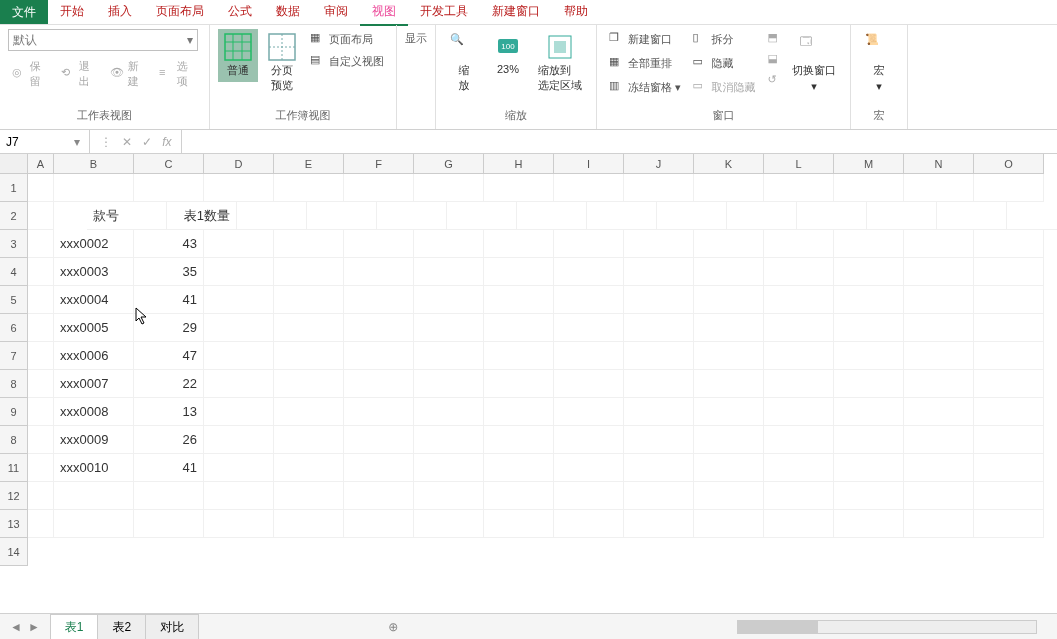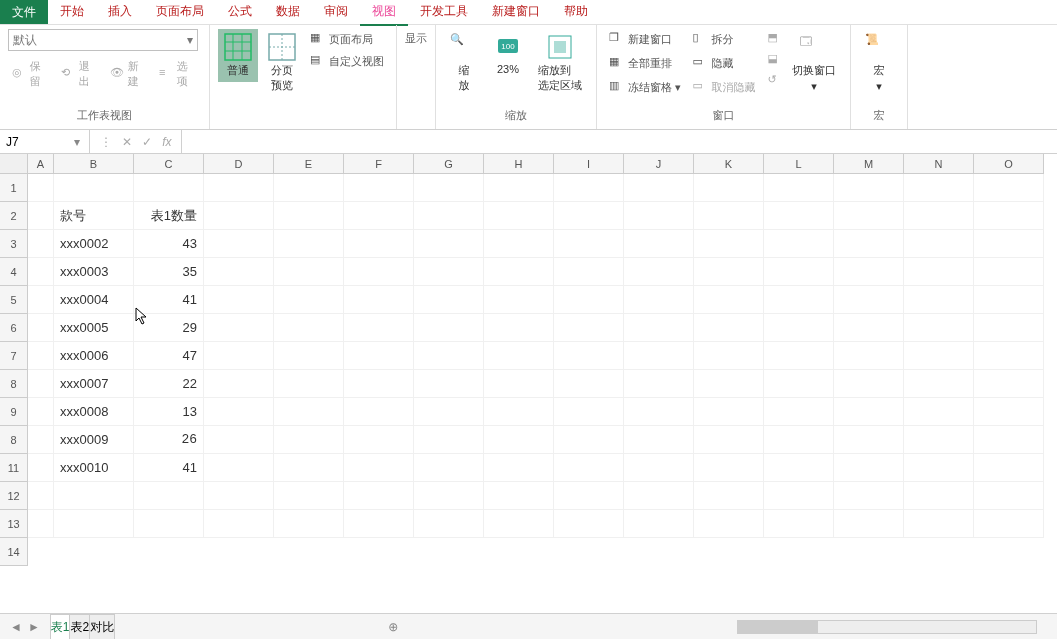--- a/index.html
+++ b/index.html
@@ -46,21 +46,21 @@
 .cells { position: absolute; top: 20px; left: 28px; }
 .cellrow { display: flex; height: 28px; }
 .cell { border-right: 1px solid #f0f0f0; border-bottom: 1px solid #f0f0f0; padding: 0 6px; line-height: 28px; font-size: 13px; color: #333; overflow: hidden; white-space: nowrap; }
 .cell.right { text-align: right; }
 .cursor { position: absolute; pointer-events: none; }
 
 
 .sheetbar { height: 26px; border-top: 1px solid #d0d0d0; display: flex; align-items: center; background: #f5f5f5; }
 .sheetnav { display: flex; gap: 6px; padding: 0 10px; color: #888; }
 .sheettabs { display: flex; align-items: flex-end; flex: 1; }
-.sheettab { padding: 4px 0; border: 1px solid #ccc; border-bottom: none; background: #eee; font-size: 12px; cursor: pointer; margin-right: -1px; }
+.sheettab { padding: 4px 14px; border: 1px solid #ccc; border-bottom: none; background: #eee; font-size: 12px; cursor: pointer; margin-right: -1px; }
 .sheettab.active { background: #fff; color: #1a7f4e; }
 .addsheet { padding: 3px 8px; color: #888; cursor: pointer; }
 .hscroll { width: 300px; height: 14px; background: #eee; border: 1px solid #ccc; position: relative; margin-right: 20px; }
 .hscroll .thumb { position: absolute; left: 0; top: 0; width: 80px; height: 100%; background: #ccc; }
 </style>
 </head>
 <body>
 
 <div class="menubar">
   <div class="file">文件</div>
@@ -132,20 +132,21 @@
         <span class="smallbtn">
             <span class="ico">▦</span>
             <span>页面布局</span>
           </span>
         <span class="smallbtn">
             <span class="ico">▤</span>
             <span>自定义视图</span>
           </span>
       </div>
     </div>
+    <div class="group-label">工作簿视图</div>
   </div>
 
   <div class="group">
     <div class="group-label">显示</div>
   </div>
 
   <div class="group">
     <div class="group-body">
       <div class="bigbtn">
           <span class="ico-lg">🔍</span>
@@ -290,21 +291,21 @@
         <div class="cell" style="width: 70px;"></div>
         <div class="cell" style="width: 70px;"></div>
         <div class="cell" style="width: 70px;"></div>
         <div class="cell" style="width: 70px;"></div>
         <div class="cell" style="width: 70px;"></div>
         <div class="cell" style="width: 70px;"></div>
         <div class="cell" style="width: 70px;"></div>
       </div>
       <div class="cellrow">
         <div class="cell" style="width: 26px;"></div>
-        <div class="cell" style="width: 80px;">款号</div>
+        <div class="cell" style="width: 80px; margin-left: 33px;">款号</div>
         <div class="cell right" style="width: 70px;">表1数量</div>
         <div class="cell" style="width: 70px;"></div>
         <div class="cell" style="width: 70px;"></div>
         <div class="cell" style="width: 70px;"></div>
         <div class="cell" style="width: 70px;"></div>
         <div class="cell" style="width: 70px;"></div>
         <div class="cell" style="width: 70px;"></div>
         <div class="cell" style="width: 70px;"></div>
         <div class="cell" style="width: 70px;"></div>
         <div class="cell" style="width: 70px;"></div>
@@ -427,21 +428,21 @@
         <div class="cell" style="width: 70px;"></div>
         <div class="cell" style="width: 70px;"></div>
         <div class="cell" style="width: 70px;"></div>
         <div class="cell" style="width: 70px;"></div>
         <div class="cell" style="width: 70px;"></div>
         <div class="cell" style="width: 70px;"></div>
       </div>
       <div class="cellrow">
         <div class="cell" style="width: 26px;"></div>
         <div class="cell" style="width: 80px;">xxx0009</div>
-        <div class="cell right" style="width: 70px; font-family: Liberation Mono, monospace;">26</div>
+        <div class="cell right" style="width: 70px;">26</div>
         <div class="cell" style="width: 70px;"></div>
         <div class="cell" style="width: 70px;"></div>
         <div class="cell" style="width: 70px;"></div>
         <div class="cell" style="width: 70px;"></div>
         <div class="cell" style="width: 70px;"></div>
         <div class="cell" style="width: 70px;"></div>
         <div class="cell" style="width: 70px;"></div>
         <div class="cell" style="width: 70px;"></div>
         <div class="cell" style="width: 70px;"></div>
         <div class="cell" style="width: 70px;"></div>

